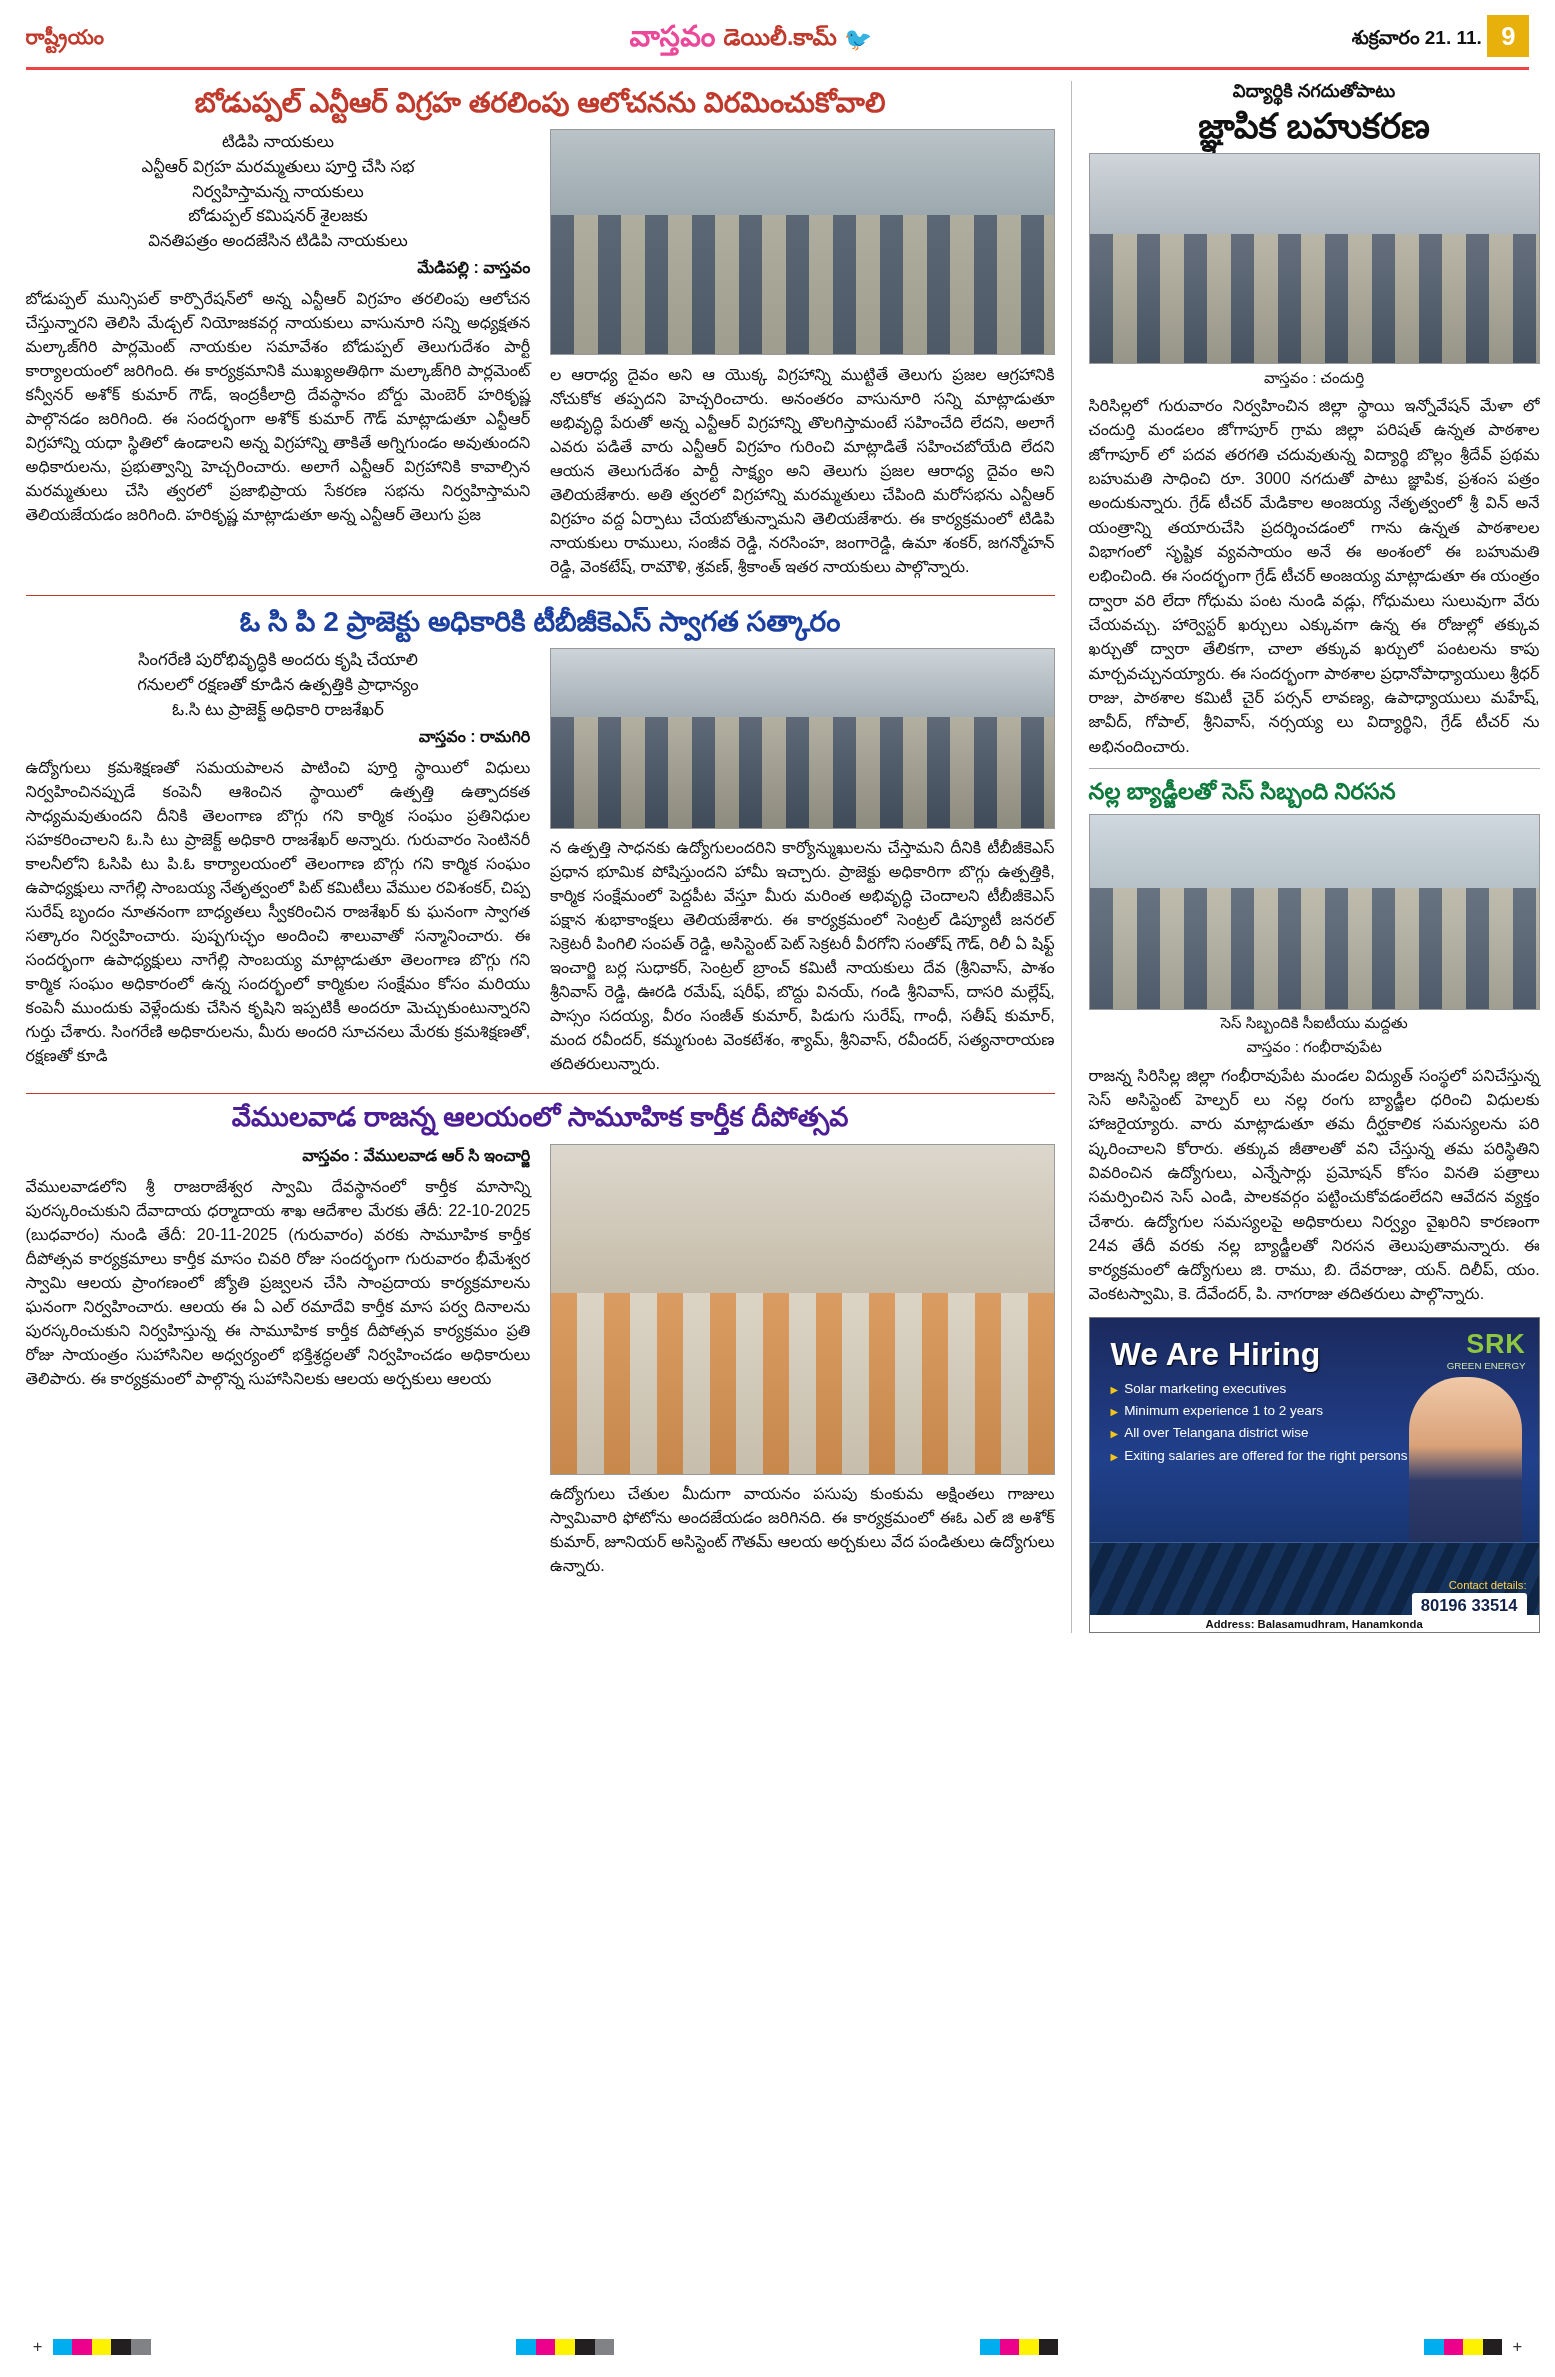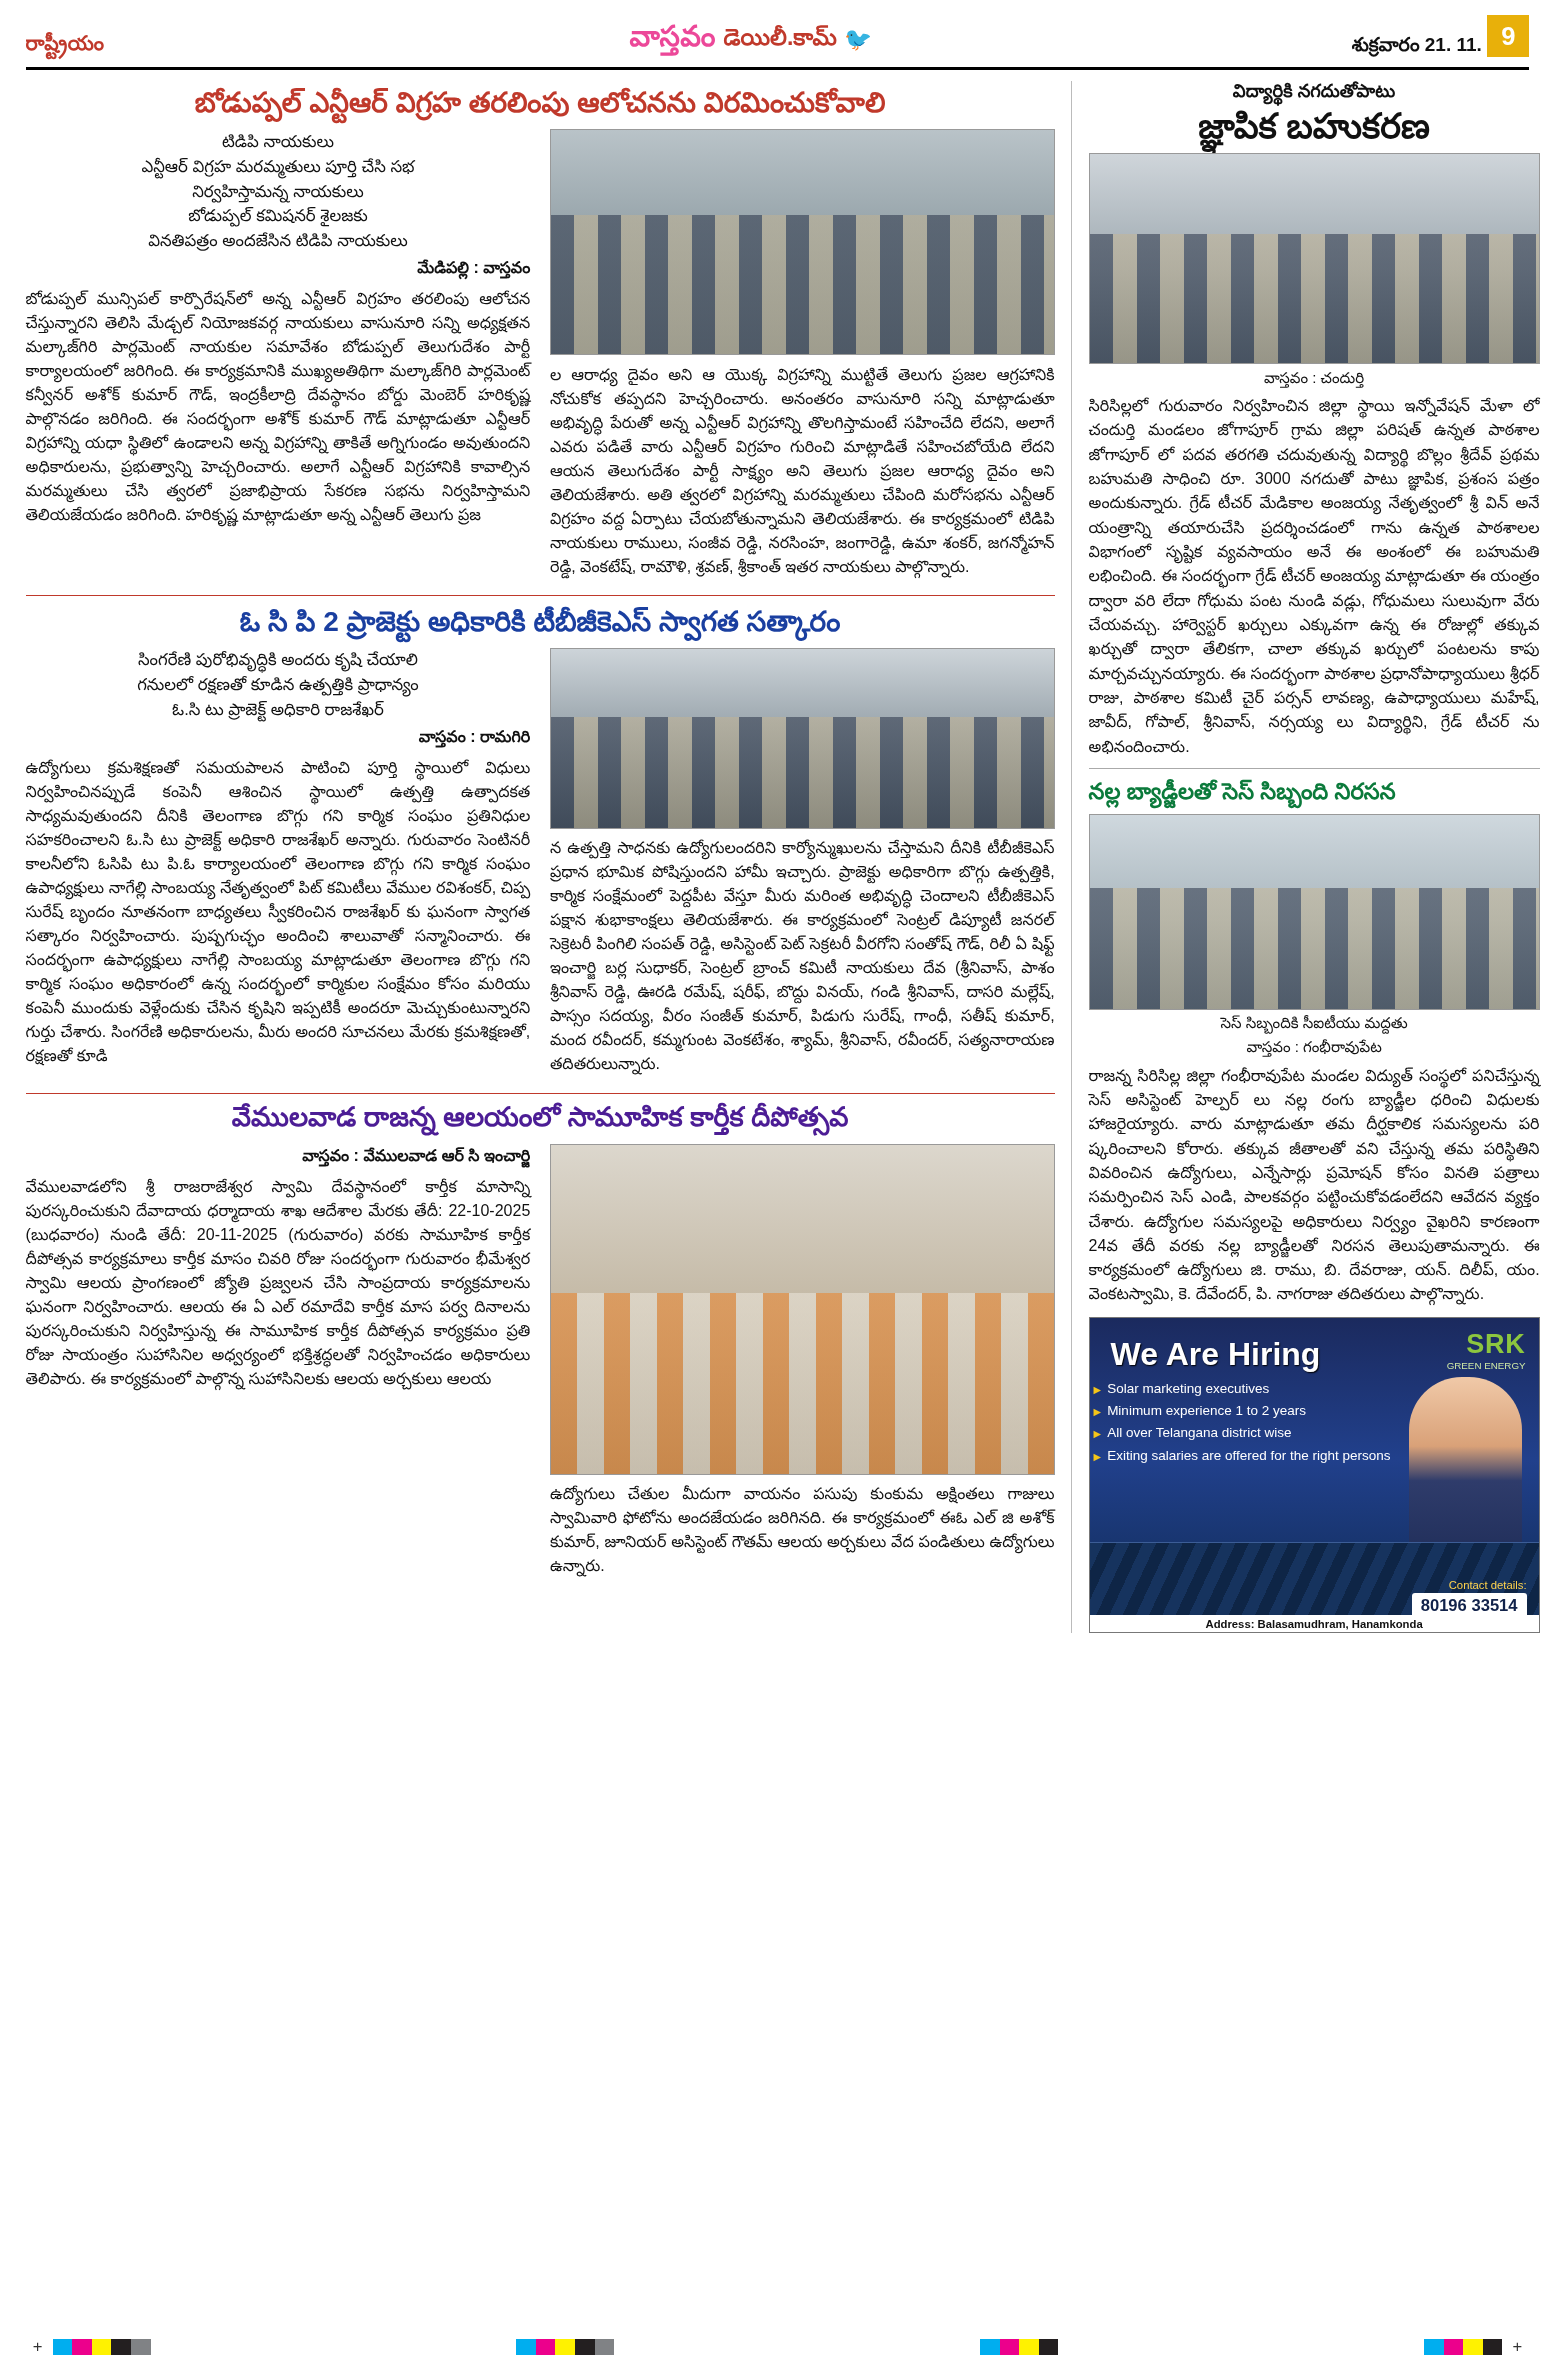--- a/index.html
+++ b/index.html
@@ -13,23 +13,23 @@
     width:1555px;
     min-height:2377px;
     background:#fff;
     position:relative;
     padding:19.6px 25.6px 0 25.6px;
   }
 
   
   .masthead {
     display:flex;
-    align-items:flex-end;
+    align-items:center;
     justify-content:space-between;
-    border-bottom:3px solid #000000;
+    border-bottom:3px solid #ef4444;
     padding-bottom:7.5px;
     position:relative;
   }
   .masthead .section-name {
     font-size:20.3px;
     color:#c0392b;
     font-weight:bold;
     letter-spacing:0.4px;
     flex:0 0 248px;
   }
@@ -198,21 +198,21 @@
     overflow:hidden;
   }
   .ad .hiring {
     font-size:32px;
     font-weight:bold;
     padding:18px 0 4.5px 21px;
     text-shadow:0.8px 0.8px 1.5px #000;
   }
   .ad ul {
     list-style:none;
-    margin:0; padding:0 0 0 4px;
+    margin:0; padding:0 0 0 21px;
     font-size:13.5px;
     line-height:1.65;
   }
   .ad ul li:before { content:"\25B6"; color:#f5c518; font-size:9.8px; margin-right:6px; }
   .srk {
     position:absolute; top:10.5px; right:13px;
     text-align:right;
   }
   .srk .logo {
     font-size:27px; font-weight:bold; color:#8dc63f; letter-spacing:0.8px;

